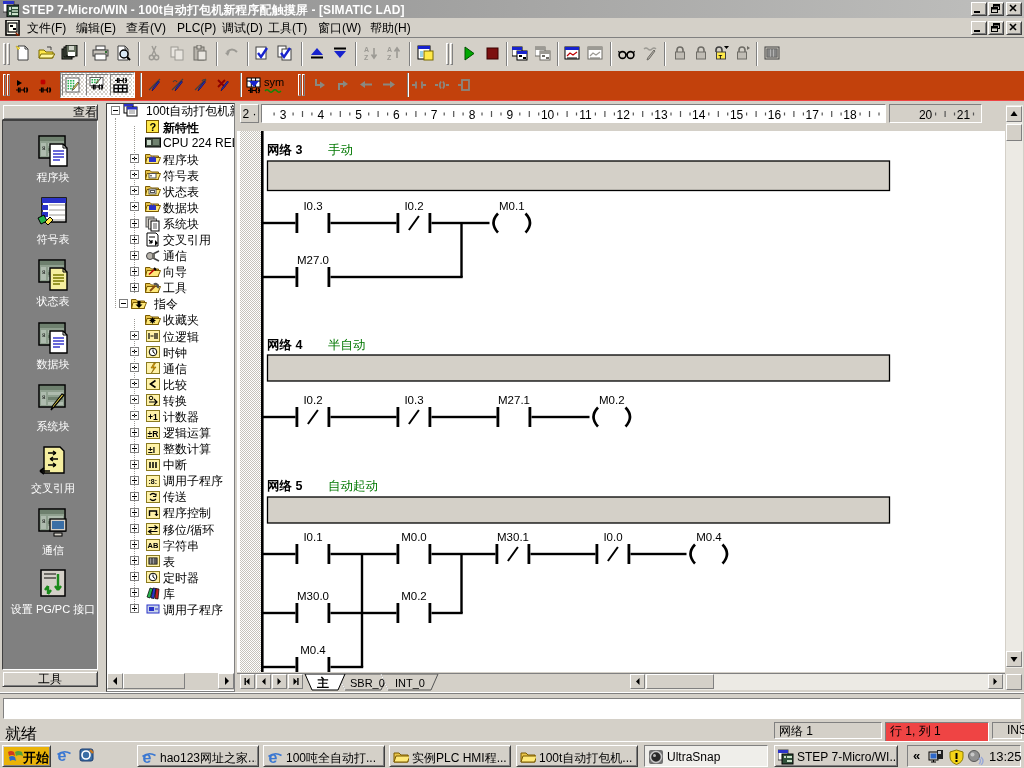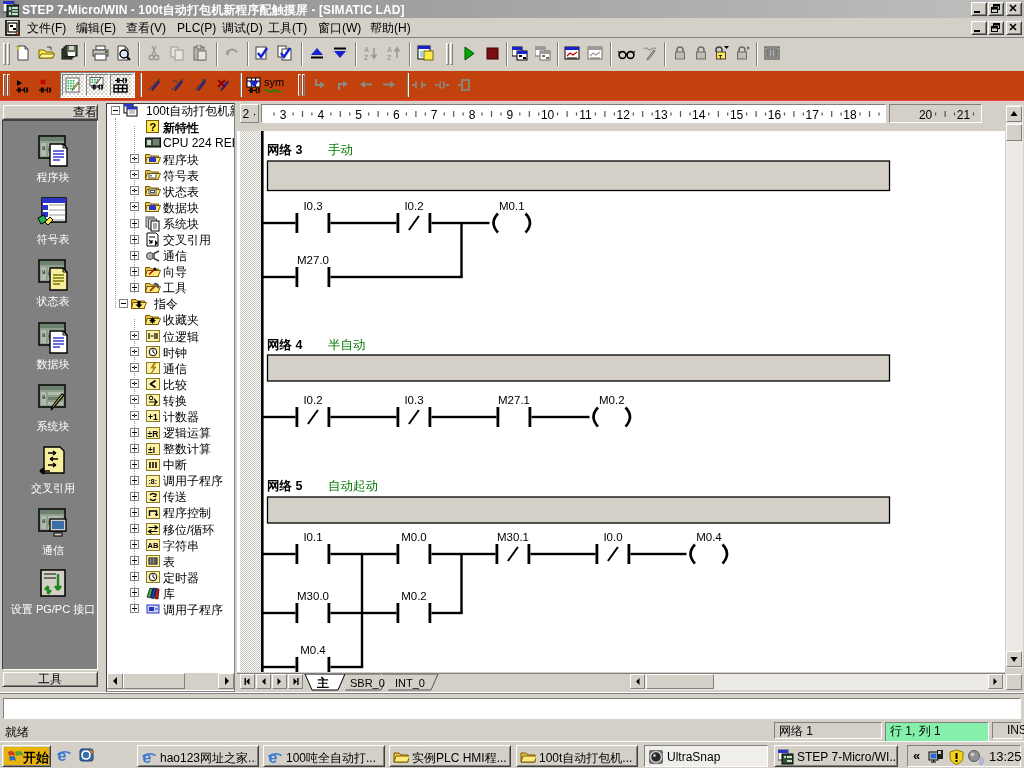--- a/index.html
+++ b/index.html
@@ -1077,23 +1077,23 @@
       </svg></div>
     <div class="ab rz" style="left:0;top:19px;width:16px;height:17px;background:#D4D0C8"></div>
     <div class="ab rz" style="left:0;top:546px;width:16px;height:16px;background:#D4D0C8"><svg width="14" height="14">
         <path d="M7 10 L3.5 5 H10.5 Z" fill="#000"></path>
       </svg></div>
   </div>
 <div class="ab rz" style="left:1006px;top:674px;width:16px;height:16px;background:#D4D0C8"></div>
 <div class="ab" style="left:0;top:692px;width:1024px;height:2px;background:#808080;border-top:1px solid #fff"></div>
 <div class="ab sk" style="left:3px;top:698px;width:1018px;height:21px;background:#fff"></div>
 <div class="ab" style="left:0;top:720px;width:1024px;height:21px;background:#D4D0C8">
-    <span class="ab" style="left:5px;top:4px;font-size:12px">就绪</span>
+    <span class="ab" style="left:5px;top:4px;font-size:16px">就绪</span>
     <div class="ab sk" style="left:774px;top:2px;width:108px;height:17px;background:#D4D0C8"><span style="margin-left:4px;font-size:12px">网络 1</span></div>
-    <div class="ab sk" style="left:885px;top:2px;width:104px;height:32px;background:#86efac"><span style="margin-left:4px;font-size:12px">行 1, 列 1</span></div>
+    <div class="ab sk" style="left:885px;top:2px;width:104px;height:32px;background:#ef4444"><span style="margin-left:4px;font-size:12px">行 1, 列 1</span></div>
     <div class="ab sk" style="left:992px;top:2px;width:30px;height:17px;background:#D4D0C8"><span style="margin-left:14px;font-size:12px">INS</span></div>
   </div>
 <div class="ab" style="left:0;top:741px;width:1024px;height:27px;background:#D4D0C8;border-top:1px solid #fff">
     <div class="ab" style="left:2px;top:3px;width:49px;height:22px;background:#eab308;border:1px solid;border-color:#fff #404040 #404040 #fff;box-shadow:inset 1px 1px 0 #D4D0C8,inset -1px -1px 0 #808080">
       <svg width="17" height="16" style="position:absolute;left:4px;top:2px">
         <path d="M1 4 Q4 2 7 4 L8 8 Q5 6 2 8 Z" fill="#D03A1E"></path>
         <path d="M8 4 Q11 2 15 4 L16 8 Q12 6 9 8 Z" fill="#58A23A"></path>
         <path d="M2 9 Q5 7 8 9 L9 13 Q6 11 3 13 Z" fill="#2E68C8"></path>
         <path d="M9 9 Q12 7 16 9 L17 13 Q13 11 10 13 Z" fill="#E8B620"></path>
       </svg>

